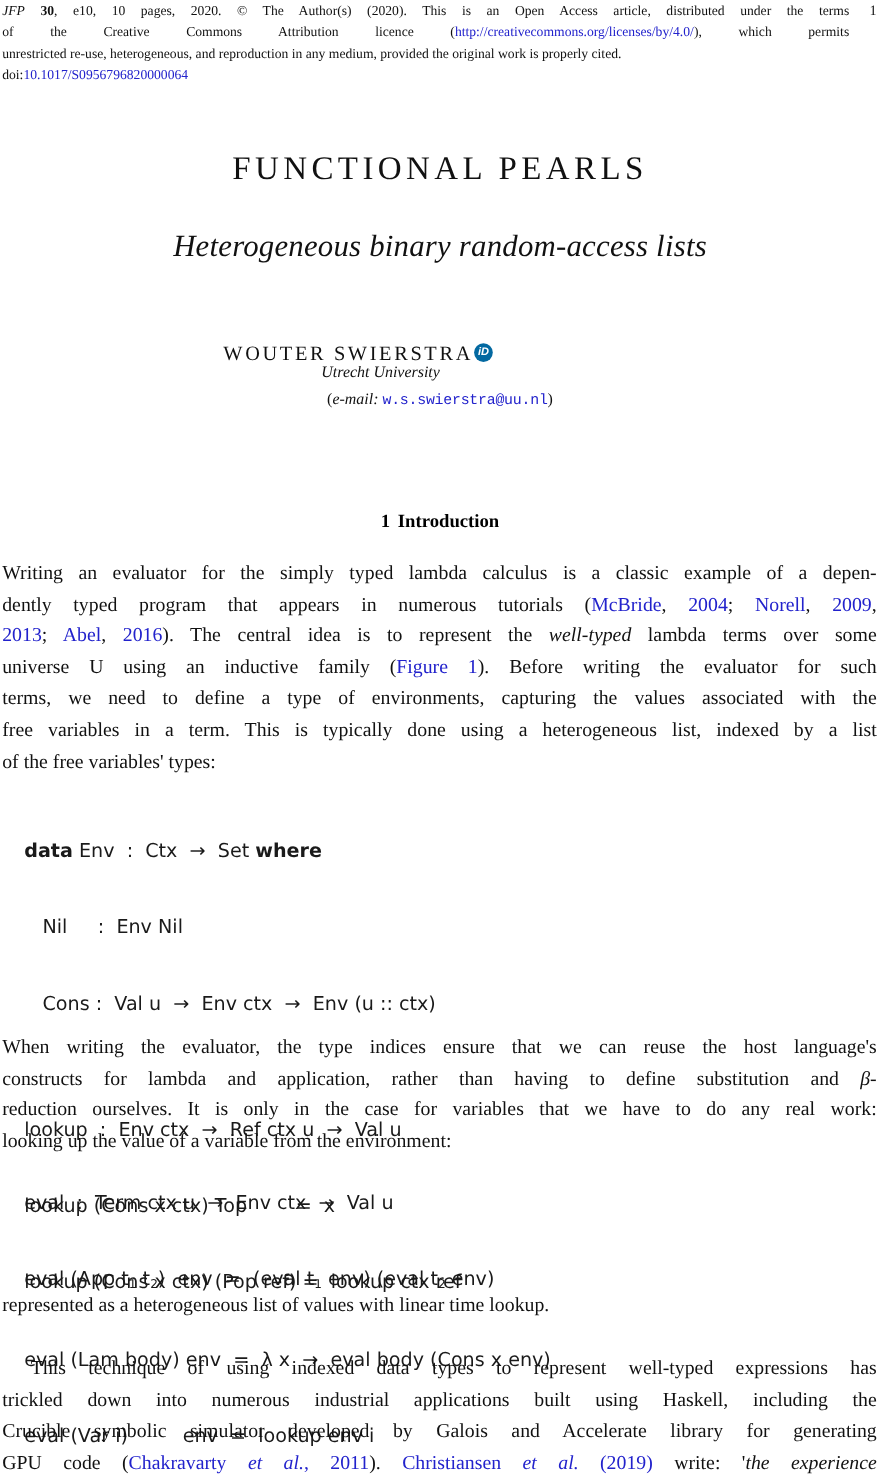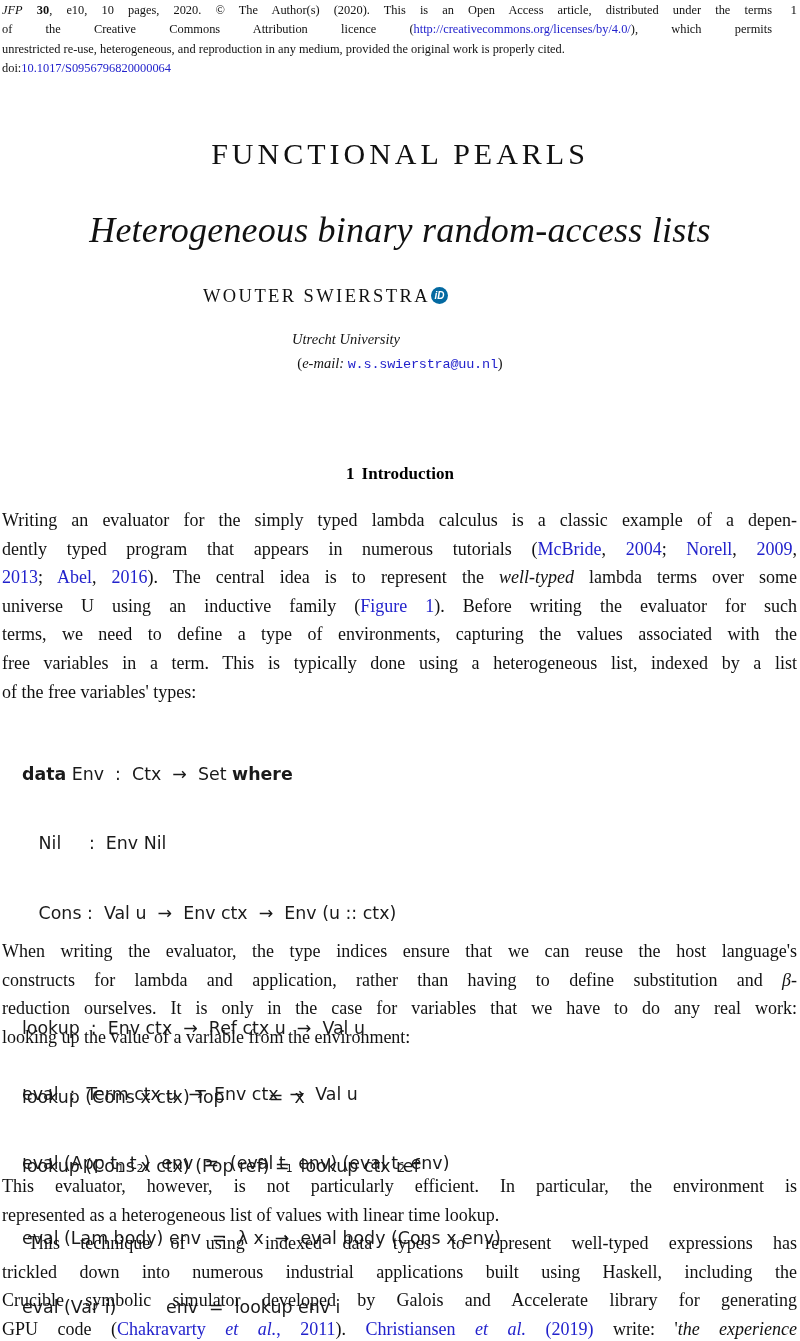--- a/index.html
+++ b/index.html
@@ -63,29 +63,29 @@
     letter-spacing: 4.0px;
     font-weight: 400;
     color: #111;
   }
   .doctitle {
     position: absolute;
     left: 0;
     top: 209px;
     width: 800px;
     text-align: center;
-    font-size: 36px;
+    font-size: 28px;
     font-style: italic;
     color: #111;
     letter-spacing: 0.2px;
   }
   .authorline {
     position: absolute;
     left: 0;
-    top: 286px;
+    top: 312px;
     width: 651px;
     text-align: center;
     font-size: 18.5px;
     letter-spacing: 2.4px;
     color: #111;
   }
   .orcid {
     display: inline-block;
     width: 17px;
     height: 17px;
@@ -255,21 +255,20 @@
   </div>
 
   <div class="code" id="code2">
     <span class="cline">eval  :  Term ctx u  →  Env ctx  →  Val u</span>
     <span class="cline">eval (App t<sub>1</sub> t<sub>2</sub>)  env  =  (eval t<sub>1</sub> env) (eval t<sub>2</sub> env)</span>
     <span class="cline">eval (Lam body) env  =  λ x  →  eval body (Cons x env)</span>
     <span class="cline">eval (Var i)         env  =  lookup env i</span>
   </div>
 
   <div class="body-col" id="para3">
-    <span class="p-line">This evaluator, however, is not particularly efficient. In particular, the environment is</span>
     <span class="p-line last">represented as a heterogeneous list of values with linear time lookup.</span>
   </div>
 
   <div class="body-col" id="para4">
     <span class="p-line"><span class="ind"></span>This technique of using indexed data types to represent well-typed expressions has</span>
     <span class="p-line">trickled down into numerous industrial applications built using Haskell, including the</span>
     <span class="p-line">Crucible symbolic simulator developed by Galois and Accelerate library for generating</span>
     <span class="p-line">GPU code (<span class="lnk"><span>Chakravarty</span> <span class="it">et al.</span></span><span class="lnk">, </span><span class="lnk">2011</span>). <span class="lnk"><span>Christiansen</span> <span class="it">et al.</span></span> <span class="lnk">(<span>2019</span>)</span> write: '<span class="it">the experience</span></span>
   </div>
 

